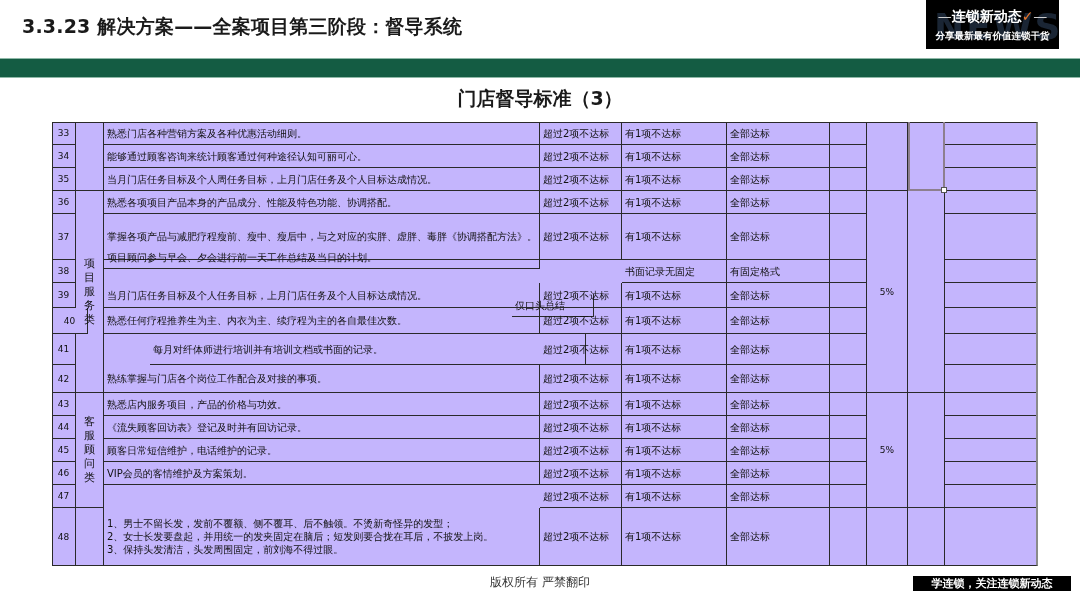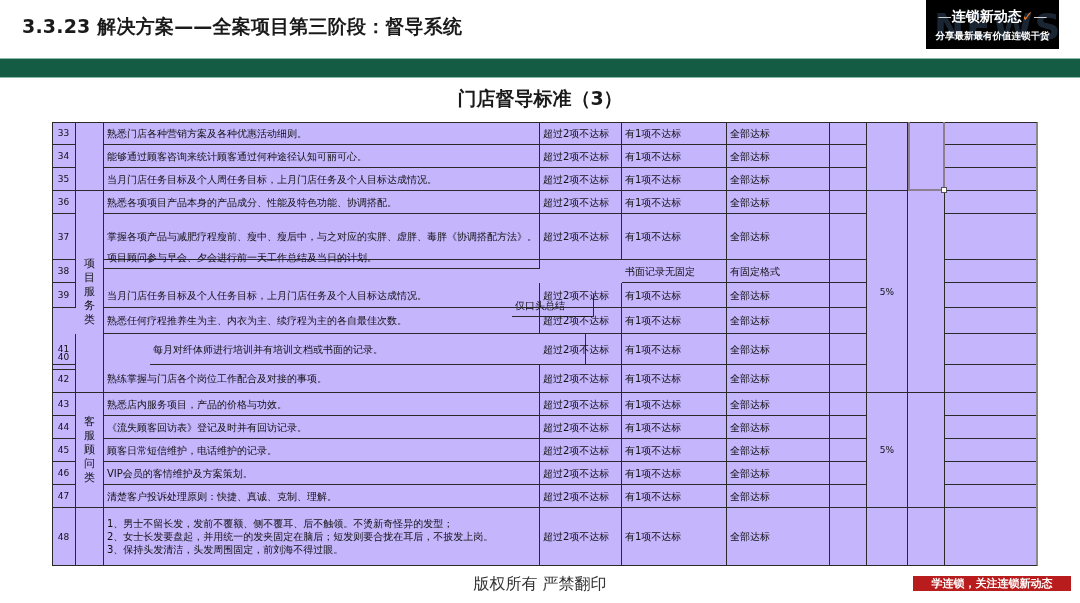--- a/index.html
+++ b/index.html
@@ -54,24 +54,24 @@
   }
   .sel-box {
     position:absolute; left:908px; top:122px; width:37px; height:69px; box-sizing:border-box;
     border:2px solid #8d7f8e; border-top:none; pointer-events:none;
   }
   .sel-handle {
     position:absolute; left:941px; top:187px; width:6px; height:6px; background:#fff;
     border:1px solid #555; box-sizing:border-box;
   }
   .footer-copy {
-    position:absolute; left:0; top:574px; width:1080px; text-align:center; font-size:16px; color:#333;
+    position:absolute; left:0; top:574px; width:1080px; text-align:center; font-size:12px; color:#333;
   }
   .footer-badge {
-    position:absolute; left:913px; top:576px; width:158px; height:15px; background:#b91c1c; color:#fff;
+    position:absolute; left:913px; top:576px; width:158px; height:15px; background:#000000; color:#fff;
     font-size:11px; font-weight:bold; text-align:center; line-height:15px;
   }
 </style>
 </head>
 <body>
 
 <div class="slide-title">3.3.23 解决方案——全案项目第三阶段：督导系统</div>
 
 <div class="logo">
   <div class="news-bg">NEWS</div>
@@ -128,21 +128,21 @@
     <div class="cell txt" style="left: 675px; top: 138px; width: 103px; height: 23px;">有固定格式</div>
     <div class="cell txt" style="left: 778px; top: 138px; width: 37px; height: 23px;"></div>
     <div class="cell txt" style="left: 893px; top: 138px; width: 93px; height: 23px;"></div>
     <div class="cell num" style="left: 0px; top: 161px; width: 24px; height: 25px;">39</div>
     <div class="cell txt" style="left: 52px; top: 161px; width: 436px; height: 25px;">当月门店任务目标及个人任务目标，上月门店任务及个人目标达成情况。</div>
     <div class="cell txt" style="left: 488px; top: 161px; width: 82px; height: 25px;">超过2项不达标</div>
     <div class="cell txt" style="left: 570px; top: 161px; width: 105px; height: 25px;">有1项不达标</div>
     <div class="cell txt" style="left: 675px; top: 161px; width: 103px; height: 25px;">全部达标</div>
     <div class="cell txt" style="left: 778px; top: 161px; width: 37px; height: 25px;"></div>
     <div class="cell txt" style="left: 893px; top: 161px; width: 93px; height: 25px;"></div>
-    <div class="cell num" style="left: 0px; top: 186px; width: 24px; height: 26px; margin-top: 36px;">40</div>
+    <div class="cell num" style="left: 0px; top: 186px; width: 36px; height: 26px;">40</div>
     <div class="cell txt" style="left: 52px; top: 186px; width: 436px; height: 26px;">熟悉任何疗程推养生为主、内衣为主、续疗程为主的各自最佳次数。</div>
     <div class="cell txt" style="left: 488px; top: 186px; width: 82px; height: 26px;">超过2项不达标</div>
     <div class="cell txt" style="left: 570px; top: 186px; width: 105px; height: 26px;">有1项不达标</div>
     <div class="cell txt" style="left: 675px; top: 186px; width: 103px; height: 26px;">全部达标</div>
     <div class="cell txt" style="left: 778px; top: 186px; width: 37px; height: 26px;"></div>
     <div class="cell txt" style="left: 893px; top: 186px; width: 93px; height: 26px;"></div>
     <div class="cell num" style="left: 0px; top: 212px; width: 24px; height: 31px;">41</div>
     <div class="cell txt" style="left: 52px; top: 212px; width: 436px; height: 31px; margin-left: 46px;">每月对纤体师进行培训并有培训文档或书面的记录。</div>
     <div class="cell txt" style="left: 488px; top: 212px; width: 82px; height: 31px;">超过2项不达标</div>
     <div class="cell txt" style="left: 570px; top: 212px; width: 105px; height: 31px;">有1项不达标</div>
@@ -178,21 +178,20 @@
     <div class="cell txt" style="left: 778px; top: 317px; width: 37px; height: 23px;"></div>
     <div class="cell txt" style="left: 893px; top: 317px; width: 93px; height: 23px;"></div>
     <div class="cell num" style="left: 0px; top: 340px; width: 24px; height: 23px;">46</div>
     <div class="cell txt" style="left: 52px; top: 340px; width: 436px; height: 23px;">VIP会员的客情维护及方案策划。</div>
     <div class="cell txt" style="left: 488px; top: 340px; width: 82px; height: 23px;">超过2项不达标</div>
     <div class="cell txt" style="left: 570px; top: 340px; width: 105px; height: 23px;">有1项不达标</div>
     <div class="cell txt" style="left: 675px; top: 340px; width: 103px; height: 23px;">全部达标</div>
     <div class="cell txt" style="left: 778px; top: 340px; width: 37px; height: 23px;"></div>
     <div class="cell txt" style="left: 893px; top: 340px; width: 93px; height: 23px;"></div>
     <div class="cell num" style="left: 0px; top: 363px; width: 24px; height: 23px;">47</div>
-    <div class="cell txt" style="left: 52px; top: 363px; width: 436px; height: 23px;">清楚客户投诉处理原则：快捷、真诚、克制、理解。</div>
     <div class="cell txt" style="left: 488px; top: 363px; width: 82px; height: 23px;">超过2项不达标</div>
     <div class="cell txt" style="left: 570px; top: 363px; width: 105px; height: 23px;">有1项不达标</div>
     <div class="cell txt" style="left: 675px; top: 363px; width: 103px; height: 23px;">全部达标</div>
     <div class="cell txt" style="left: 778px; top: 363px; width: 37px; height: 23px;"></div>
     <div class="cell txt" style="left: 893px; top: 363px; width: 93px; height: 23px;"></div>
     <div class="cell num" style="left: 0px; top: 386px; width: 24px; height: 58px;">48</div>
     <div class="cell txt" style="left: 52px; top: 386px; width: 436px; height: 58px; white-space: pre-line;">1、男士不留长发，发前不覆额、侧不覆耳、后不触领。不烫新奇怪异的发型；
 2、女士长发要盘起，并用统一的发夹固定在脑后；短发则要合拢在耳后，不披发上岗。
 3、保持头发清洁，头发周围固定，前刘海不得过眼。</div>
     <div class="cell txt" style="left: 488px; top: 386px; width: 82px; height: 58px;">超过2项不达标</div>

